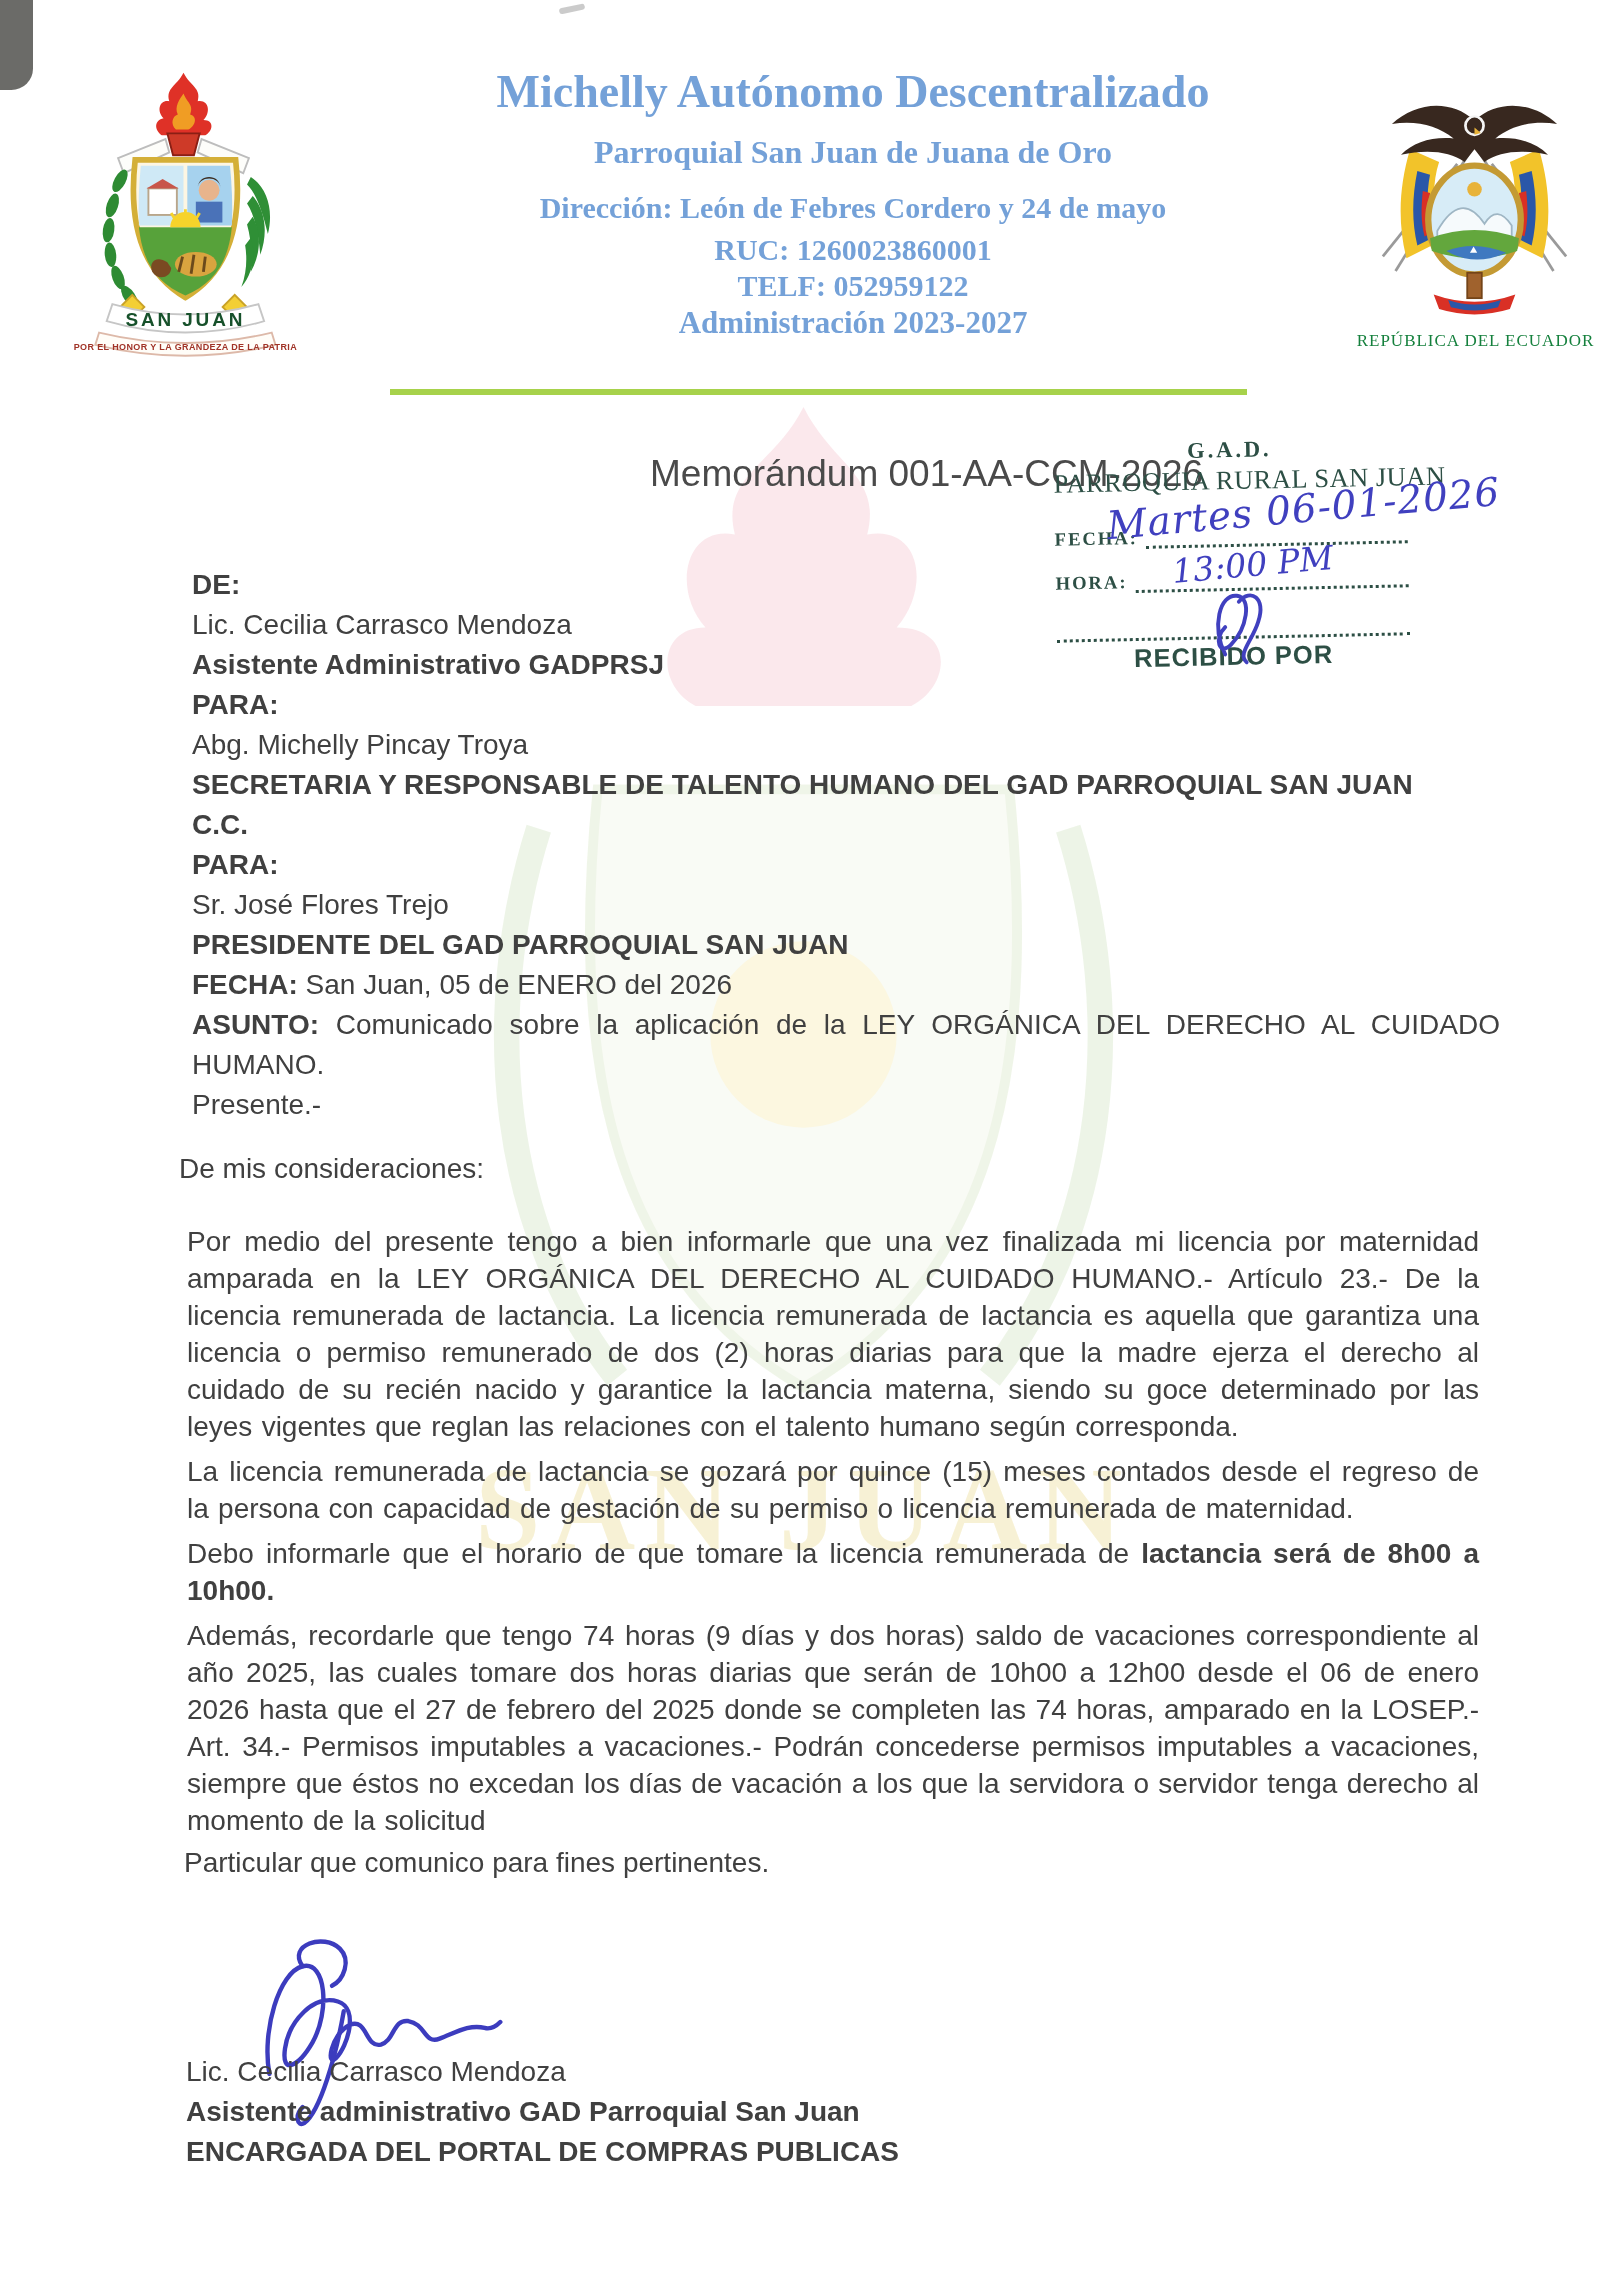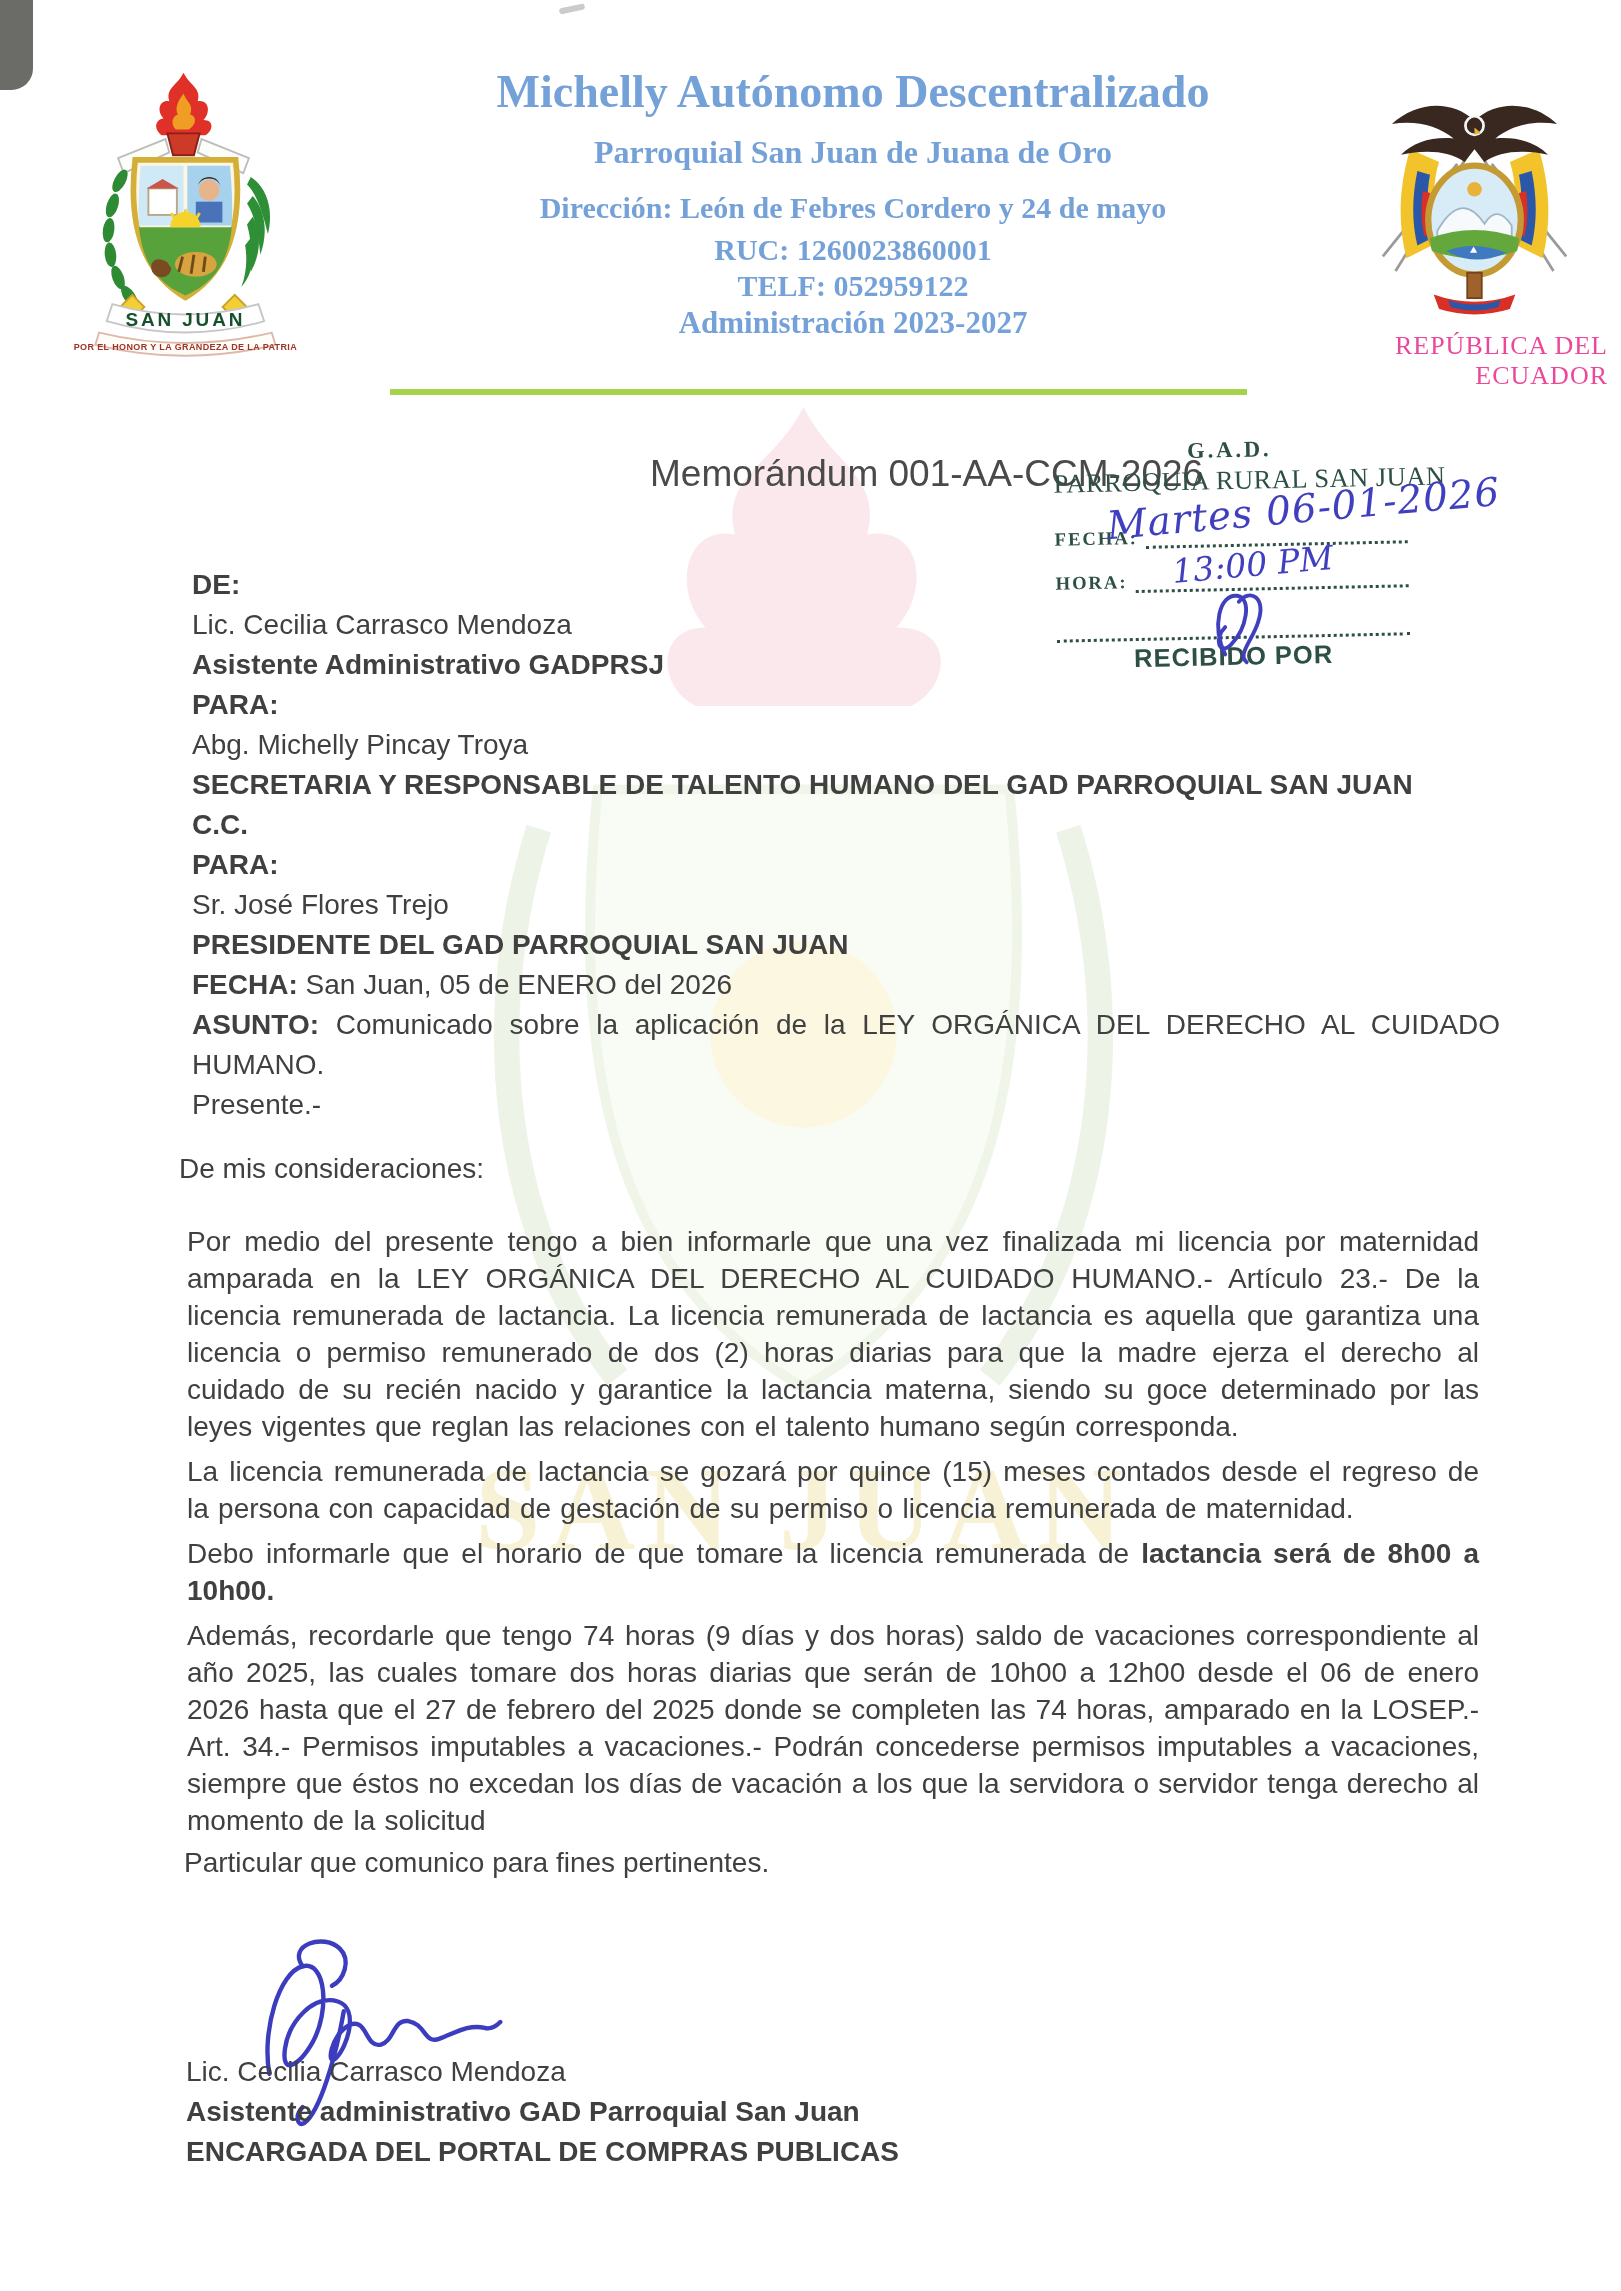--- a/index.html
+++ b/index.html
@@ -5,22 +5,22 @@
   html,body{margin:0;padding:0;background:#d8d8d8;}
   .page{position:relative;width:1621px;height:2292px;background:#ffffff;overflow:hidden;
         font-family:"Liberation Sans",sans-serif;color:#404040;margin:0 auto;}
   
   .corner-smudge{position:absolute;left:-9.8px;top:-7.8px;width:43px;height:98px;
         background:#51514d;border-radius:0 0 21.6px 3.9px;opacity:.85;}
   .top-mark{position:absolute;left:559px;top:5.9px;width:25.5px;height:5.9px;background:#a9a9a9;
         opacity:.6;transform:rotate(-12deg);border-radius:2.9px;}
   .crest-left{position:absolute;left:57px;top:67px;width:253px;height:294px;}
   .crest-right{position:absolute;left:1362px;top:84px;width:225px;height:245px;}
-  .right-caption{position:absolute;left:1343px;top:331px;width:265px;text-align:right;
-        font-family:"Liberation Serif",serif;font-size:26px;letter-spacing:1px;color:#ec4899;}
+  .right-caption{position:absolute;left:1343px;top:331px;width:265px;text-align:center;
+        font-family:"Liberation Serif",serif;font-size:17px;letter-spacing:1px;color:#15803d;}
   .title-block{position:absolute;left:353px;top:61px;width:1000px;text-align:center;
         font-family:"Liberation Serif",serif;font-weight:bold;color:#74a1d8;}
   .title-1{font-size:46px;line-height:61px;}
   .title-2{font-size:32px;line-height:61px;}
   .title-3{font-size:30px;line-height:49px;margin-top:0;}
   .title-4,.title-5{font-size:30px;line-height:36px;}
   .title-6{font-size:31px;line-height:37px;}
   .green-rule{position:absolute;left:390px;top:389px;width:857px;height:5.9px;background:#a7d24b;}
   
   .watermark{position:absolute;left:421px;top:407px;width:765px;height:1255px;opacity:.5;

